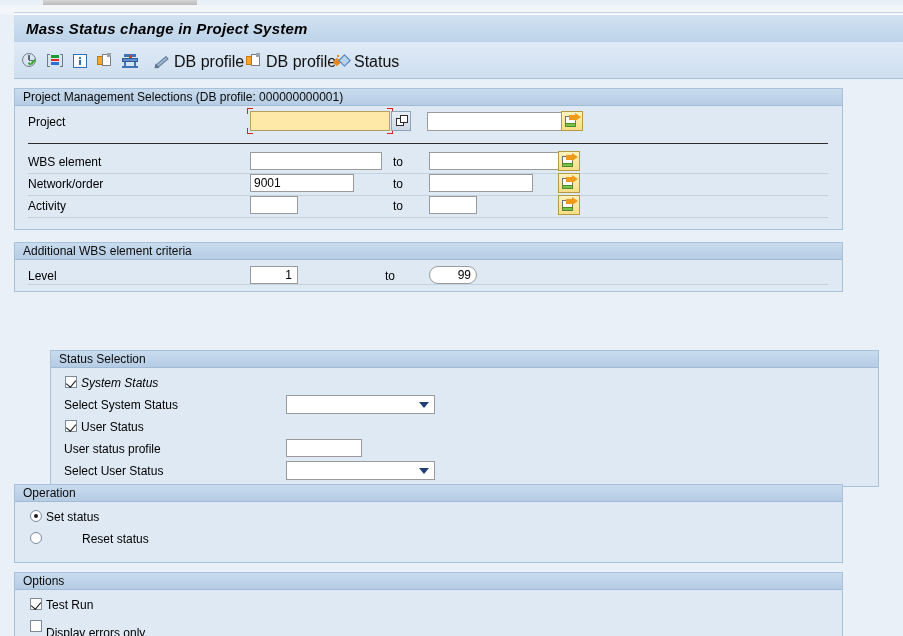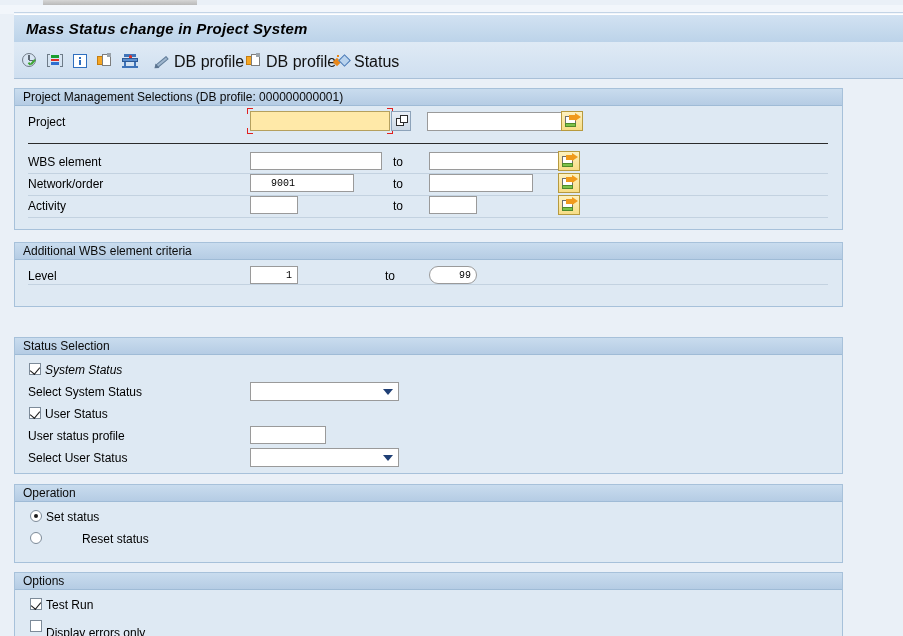--- a/index.html
+++ b/index.html
@@ -87,22 +87,22 @@
   .panel-hd{height:17px;background:linear-gradient(#c9dcee,#b5cce4);
     border-bottom:1px solid #9fbbd6;box-sizing:border-box;
     font-size:12px;color:#0a0a0a;padding:1px 0 0 8px;white-space:nowrap;}
 
   .hrule{position:absolute;height:1px;background:#2b2b2b;}
   .sep{position:absolute;height:1px;background:#c3d2e0;}
 
   .lbl{position:absolute;font-size:12px;color:#000;white-space:nowrap;line-height:14px;}
 
   .inp{position:absolute;background:#ffffff;border:1px solid #9a9a9a;
-    box-sizing:border-box;font-family:Liberation Mono, monospace;font-size:10px;
-    color:#000;padding:0 20px;height:18px;line-height:16px;outline:none;}
+    box-sizing:border-box;font-family:Liberation Sans, sans-serif;font-size:12px;
+    color:#000;padding:0 3px;height:18px;line-height:16px;outline:none;}
   .inp.num{text-align:right;padding-right:5px;}
 
   
   .focus-wrap{position:absolute;}
   .inp.focus{background:#ffe9a8;border:1px solid #b5a05e;}
   .corner{position:absolute;width:5px;height:5px;border:1.5px solid #e02020;}
   .c-tl{left:-3px;top:-3px;border-right:none;border-bottom:none;}
   .c-tr{right:-3px;top:-3px;border-left:none;border-bottom:none;}
   .c-bl{left:-3px;bottom:-3px;border-right:none;border-top:none;}
   .c-br{right:-3px;bottom:-3px;border-left:none;border-top:none;}
@@ -282,31 +282,31 @@
     <input class="inp" style="left: 414px; top: 107px; width: 48px;" value="">
     <div class="btn-sel" style="left:543px;top:106px;">
       <span class="pg"></span>
         <span class="gr"></span>
         <span class="arw"></span>
         <span class="arwh"></span>
     </div>
     <div class="sep" style="left:13px;top:128px;width:800px;"></div>
   </div>
 
-  <div class="panel" style="top:242px;width:829px;height:65px;">
+  <div class="panel" style="top:242px;width:829px;height:50px;">
     <div class="panel-hd">Additional WBS element criteria</div>
 
     <div class="lbl" style="left:13px;top:26px;">Level</div>
     <input class="inp num" style="left: 235px; top: 23px; width: 48px;" value="1">
     <div class="to" style="left:370px;top:26px;">to</div>
     <input class="inp num" style="left: 414px; top: 23px; width: 48px; border-radius: 9px;" value="99">
     <div class="sep" style="left:13px;top:41px;width:800px;"></div>
   </div>
 
-  <div class="panel" style="top:337px;width:829px;height:137px;">
+  <div class="panel" style="top:350px;width:829px;height:137px;margin-left:36px;">
     <div class="panel-hd">Status Selection</div>
 
     <div class="cb checked" style="left:14px;top:25px;"></div>
     <div class="cbl" style="left:30px;top:25px;font-style:italic;">System Status</div>
 
     <div class="lbl" style="left:13px;top:47px;">Select System Status</div>
     <div class="dd" style="left:235px;top:44px;width:149px;">
       <span class="tri"></span>
     </div>
 

